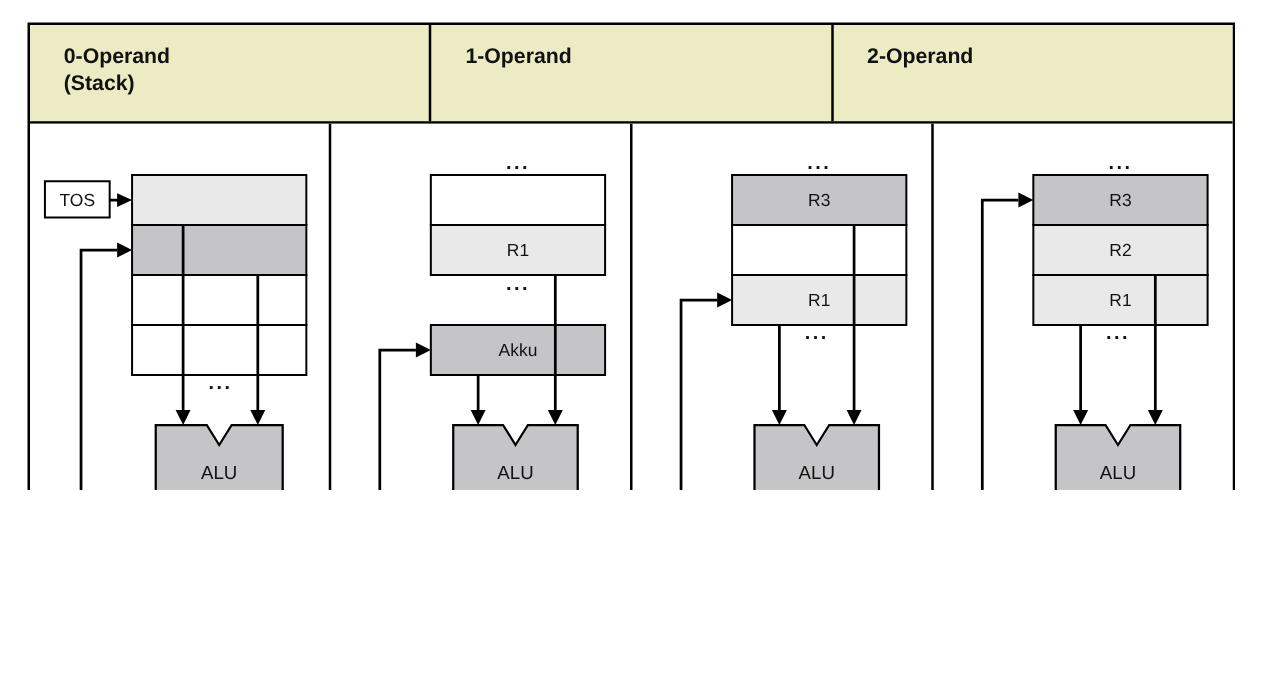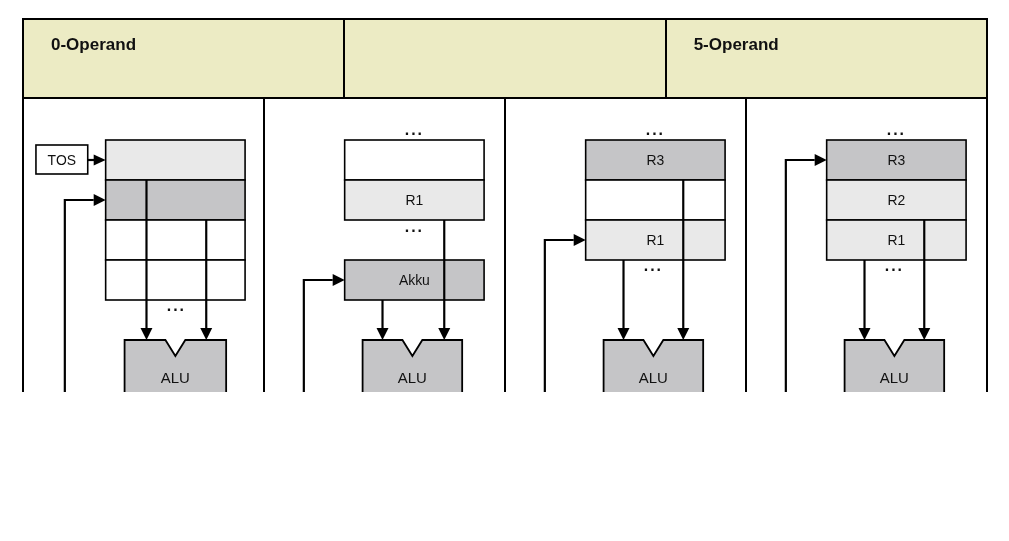--- a/index.html
+++ b/index.html
@@ -40,25 +40,27 @@
 </style>
 </head>
 <body>
 
 <div class="canvas">
   <div class="table">
 
     <div class="row header-row">
       <div class="hcell">
         <div>0-Operand</div>
+        <div>(Stack)</div>
       </div>
       <div class="hcell">
+        <div>1-Operand</div>
       </div>
       <div class="hcell">
-        <div>5-Operand</div>
+        <div>2-Operand</div>
         <div></div>
       </div>
     </div>
 
     <div class="row body-row">
 
       <div class="bcell">
         <svg viewBox="0 0 240 359" preserveAspectRatio="none">
           <rect class="cellbox f-white" x="12" y="46" width="52" height="29"></rect>
           <text class="t14" x="38" y="66">TOS</text>

